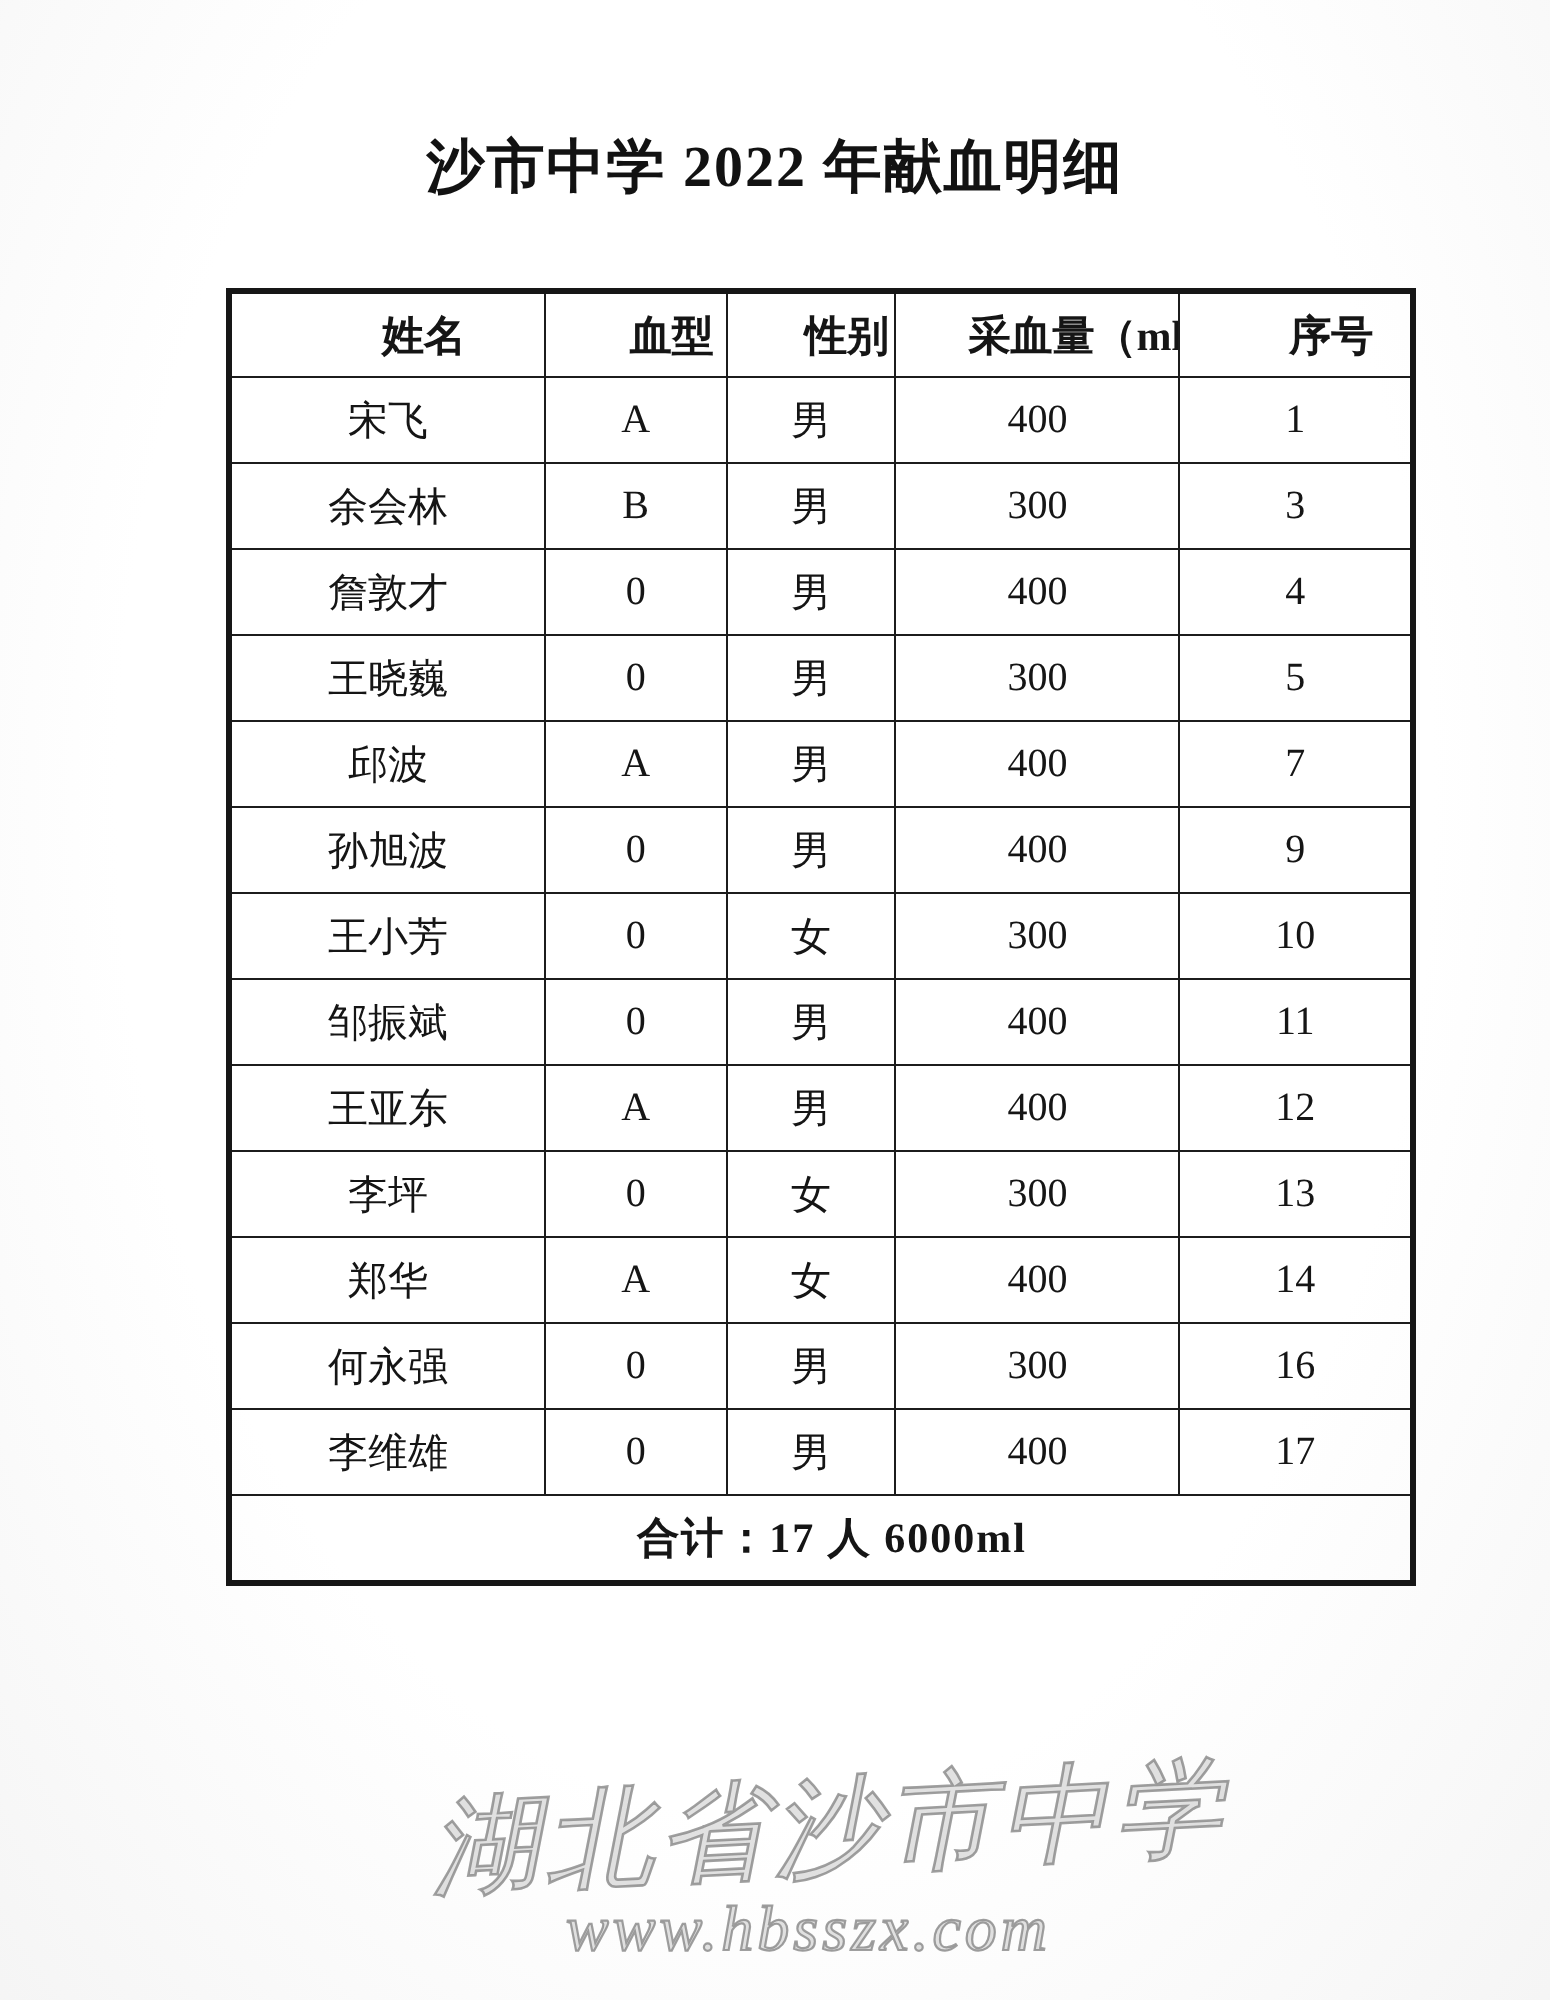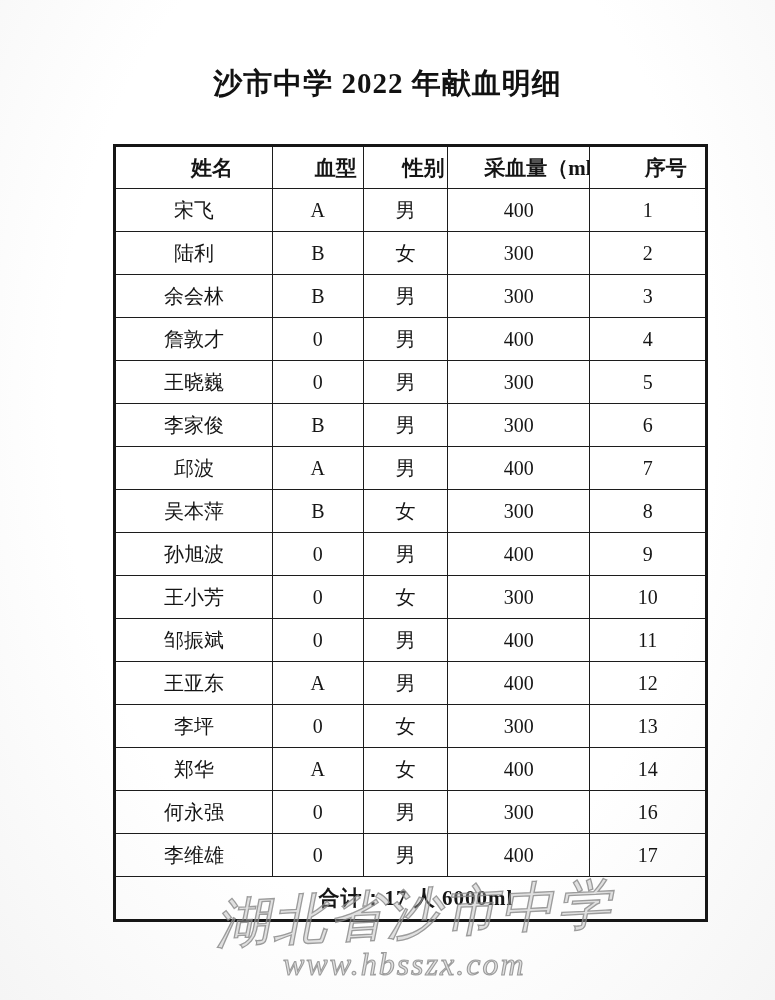--- a/index.html
+++ b/index.html
@@ -121,27 +121,20 @@
       </thead>
       <tbody>
           <tr>
             <td>宋飞</td>
             <td>A</td>
             <td>男</td>
             <td>400</td>
             <td>1</td>
           </tr>
           <tr>
-            <td>陆利</td>
-            <td>B</td>
-            <td>女</td>
-            <td>300</td>
-            <td>2</td>
-          </tr>
-          <tr>
             <td>余会林</td>
             <td>B</td>
             <td>男</td>
             <td>300</td>
             <td>3</td>
           </tr>
           <tr>
             <td>詹敦才</td>
             <td>0</td>
             <td>男</td>
@@ -149,39 +142,25 @@
             <td>4</td>
           </tr>
           <tr>
             <td>王晓巍</td>
             <td>0</td>
             <td>男</td>
             <td>300</td>
             <td>5</td>
           </tr>
           <tr>
-            <td>李家俊</td>
-            <td>B</td>
-            <td>男</td>
-            <td>300</td>
-            <td>6</td>
-          </tr>
-          <tr>
             <td>邱波</td>
             <td>A</td>
             <td>男</td>
             <td>400</td>
             <td>7</td>
-          </tr>
-          <tr>
-            <td>吴本萍</td>
-            <td>B</td>
-            <td>女</td>
-            <td>300</td>
-            <td>8</td>
           </tr>
           <tr>
             <td>孙旭波</td>
             <td>0</td>
             <td>男</td>
             <td>400</td>
             <td>9</td>
           </tr>
           <tr>
             <td>王小芳</td>

